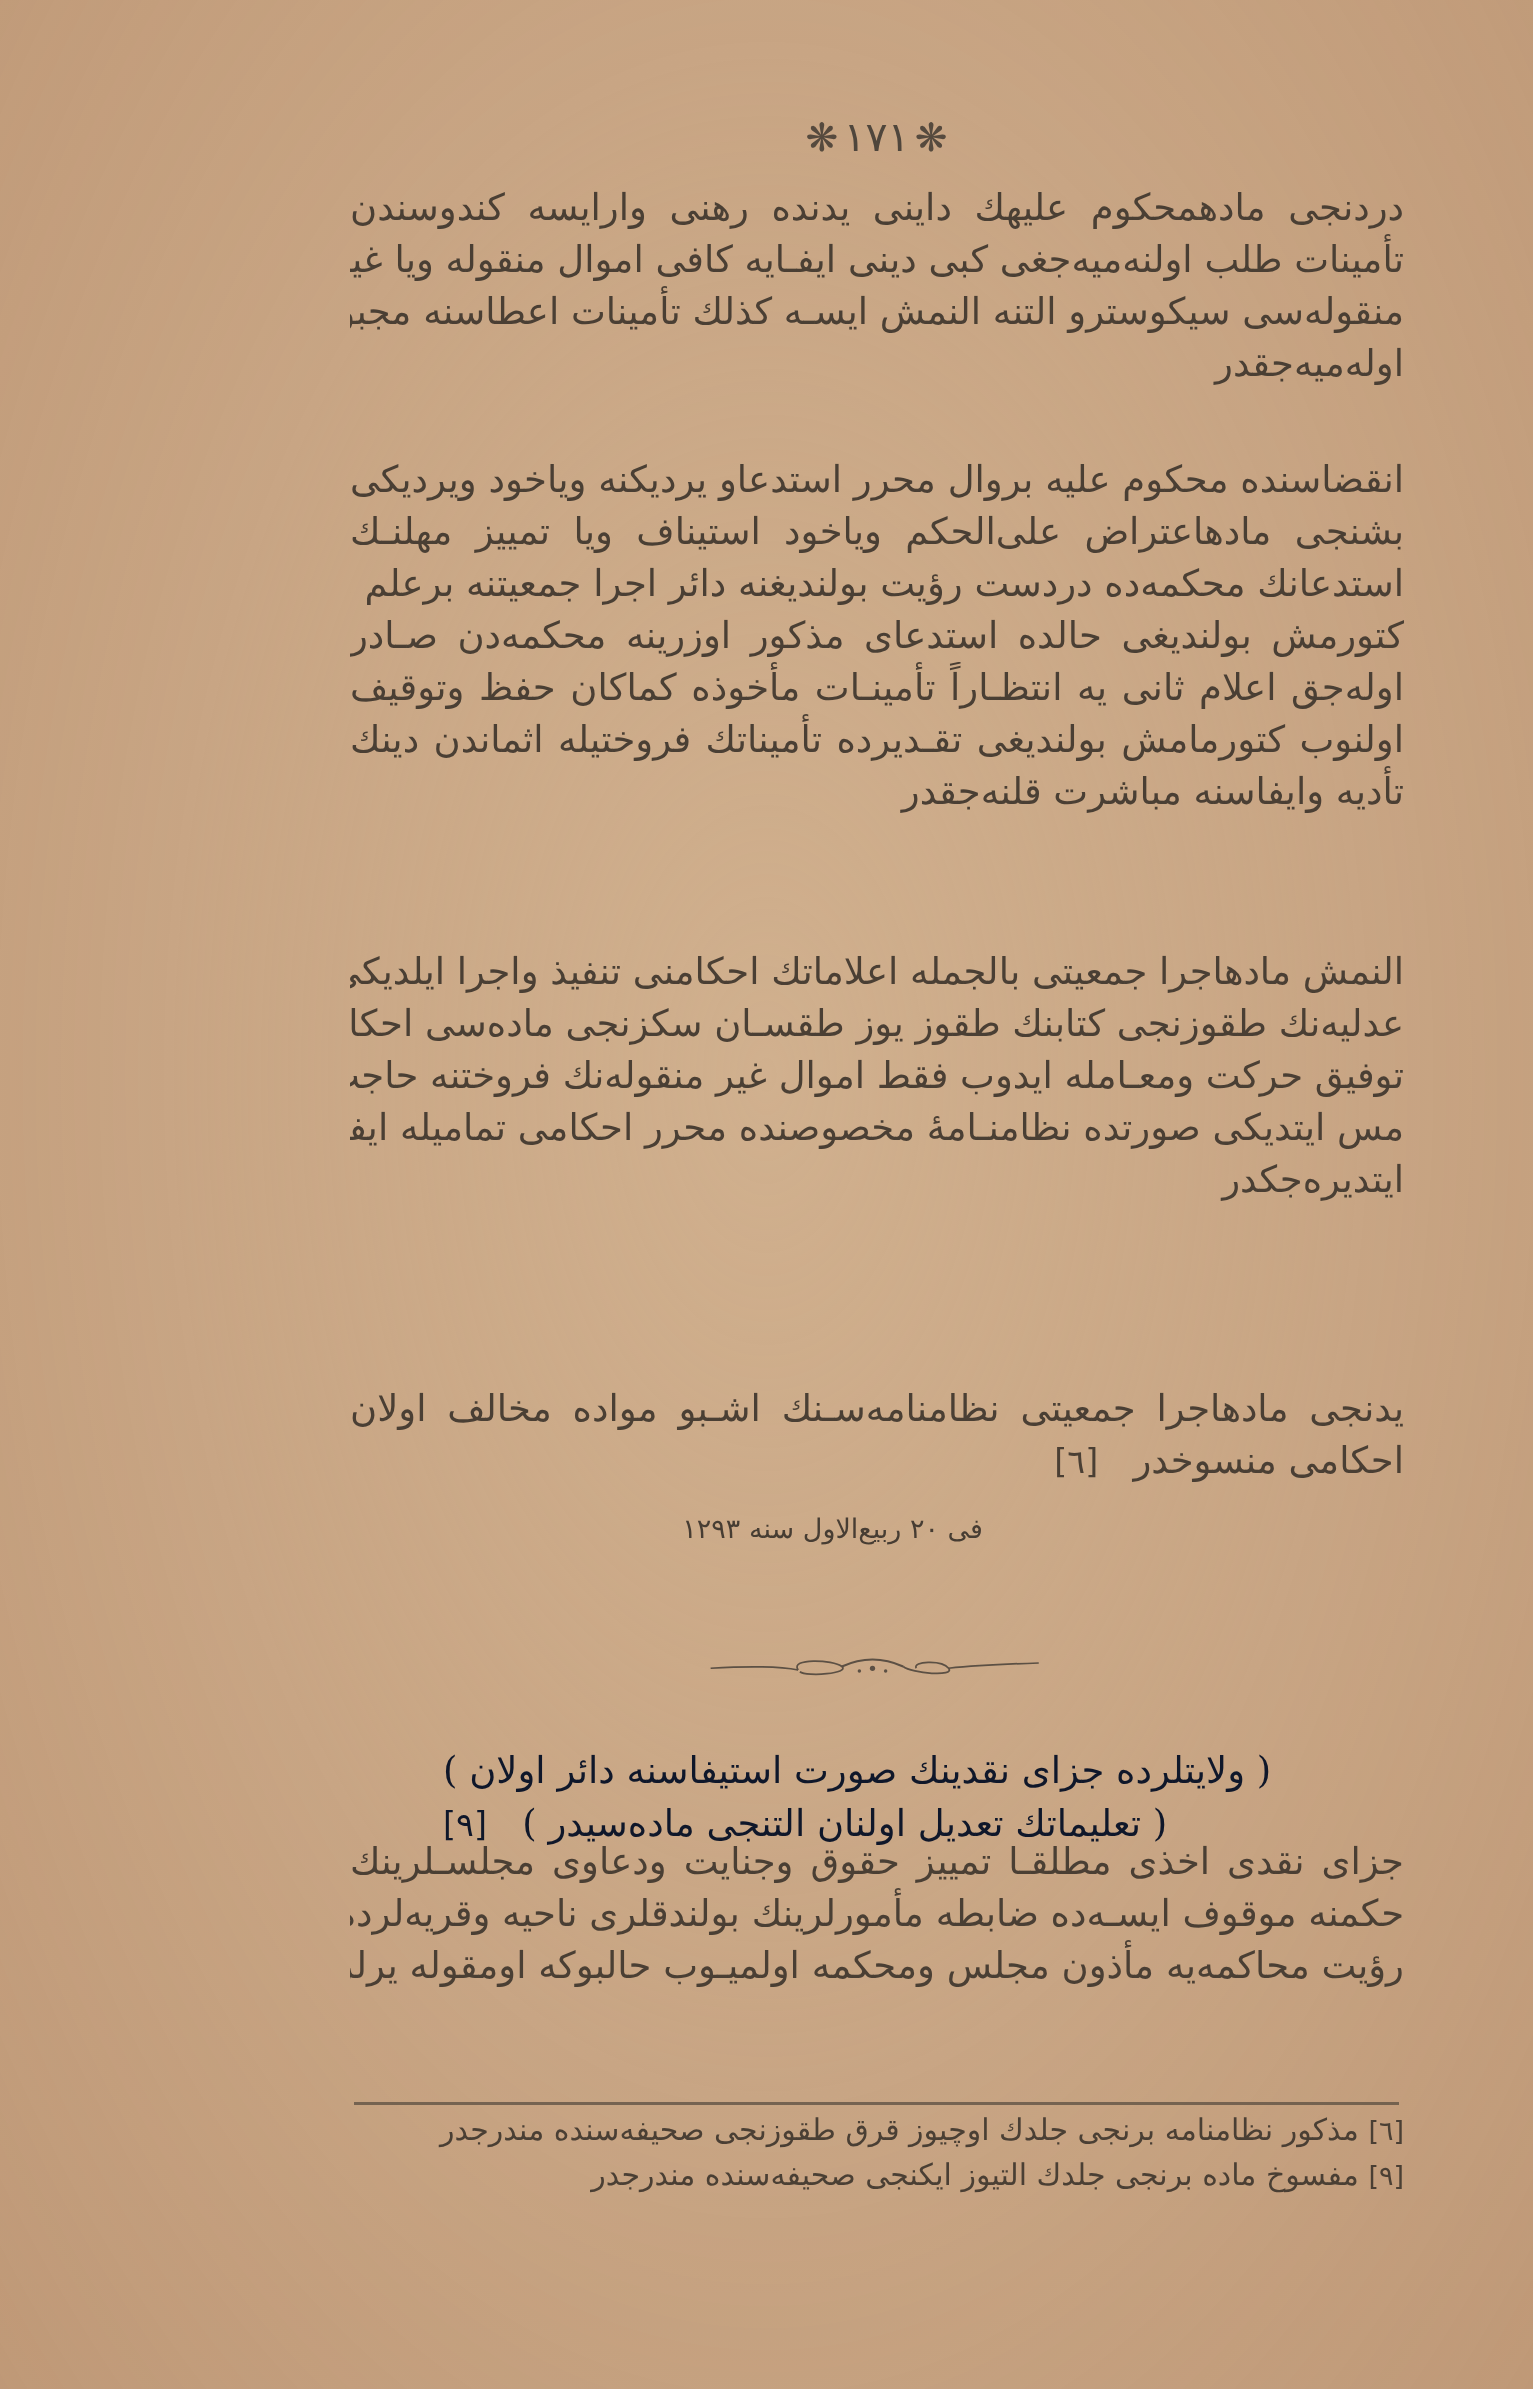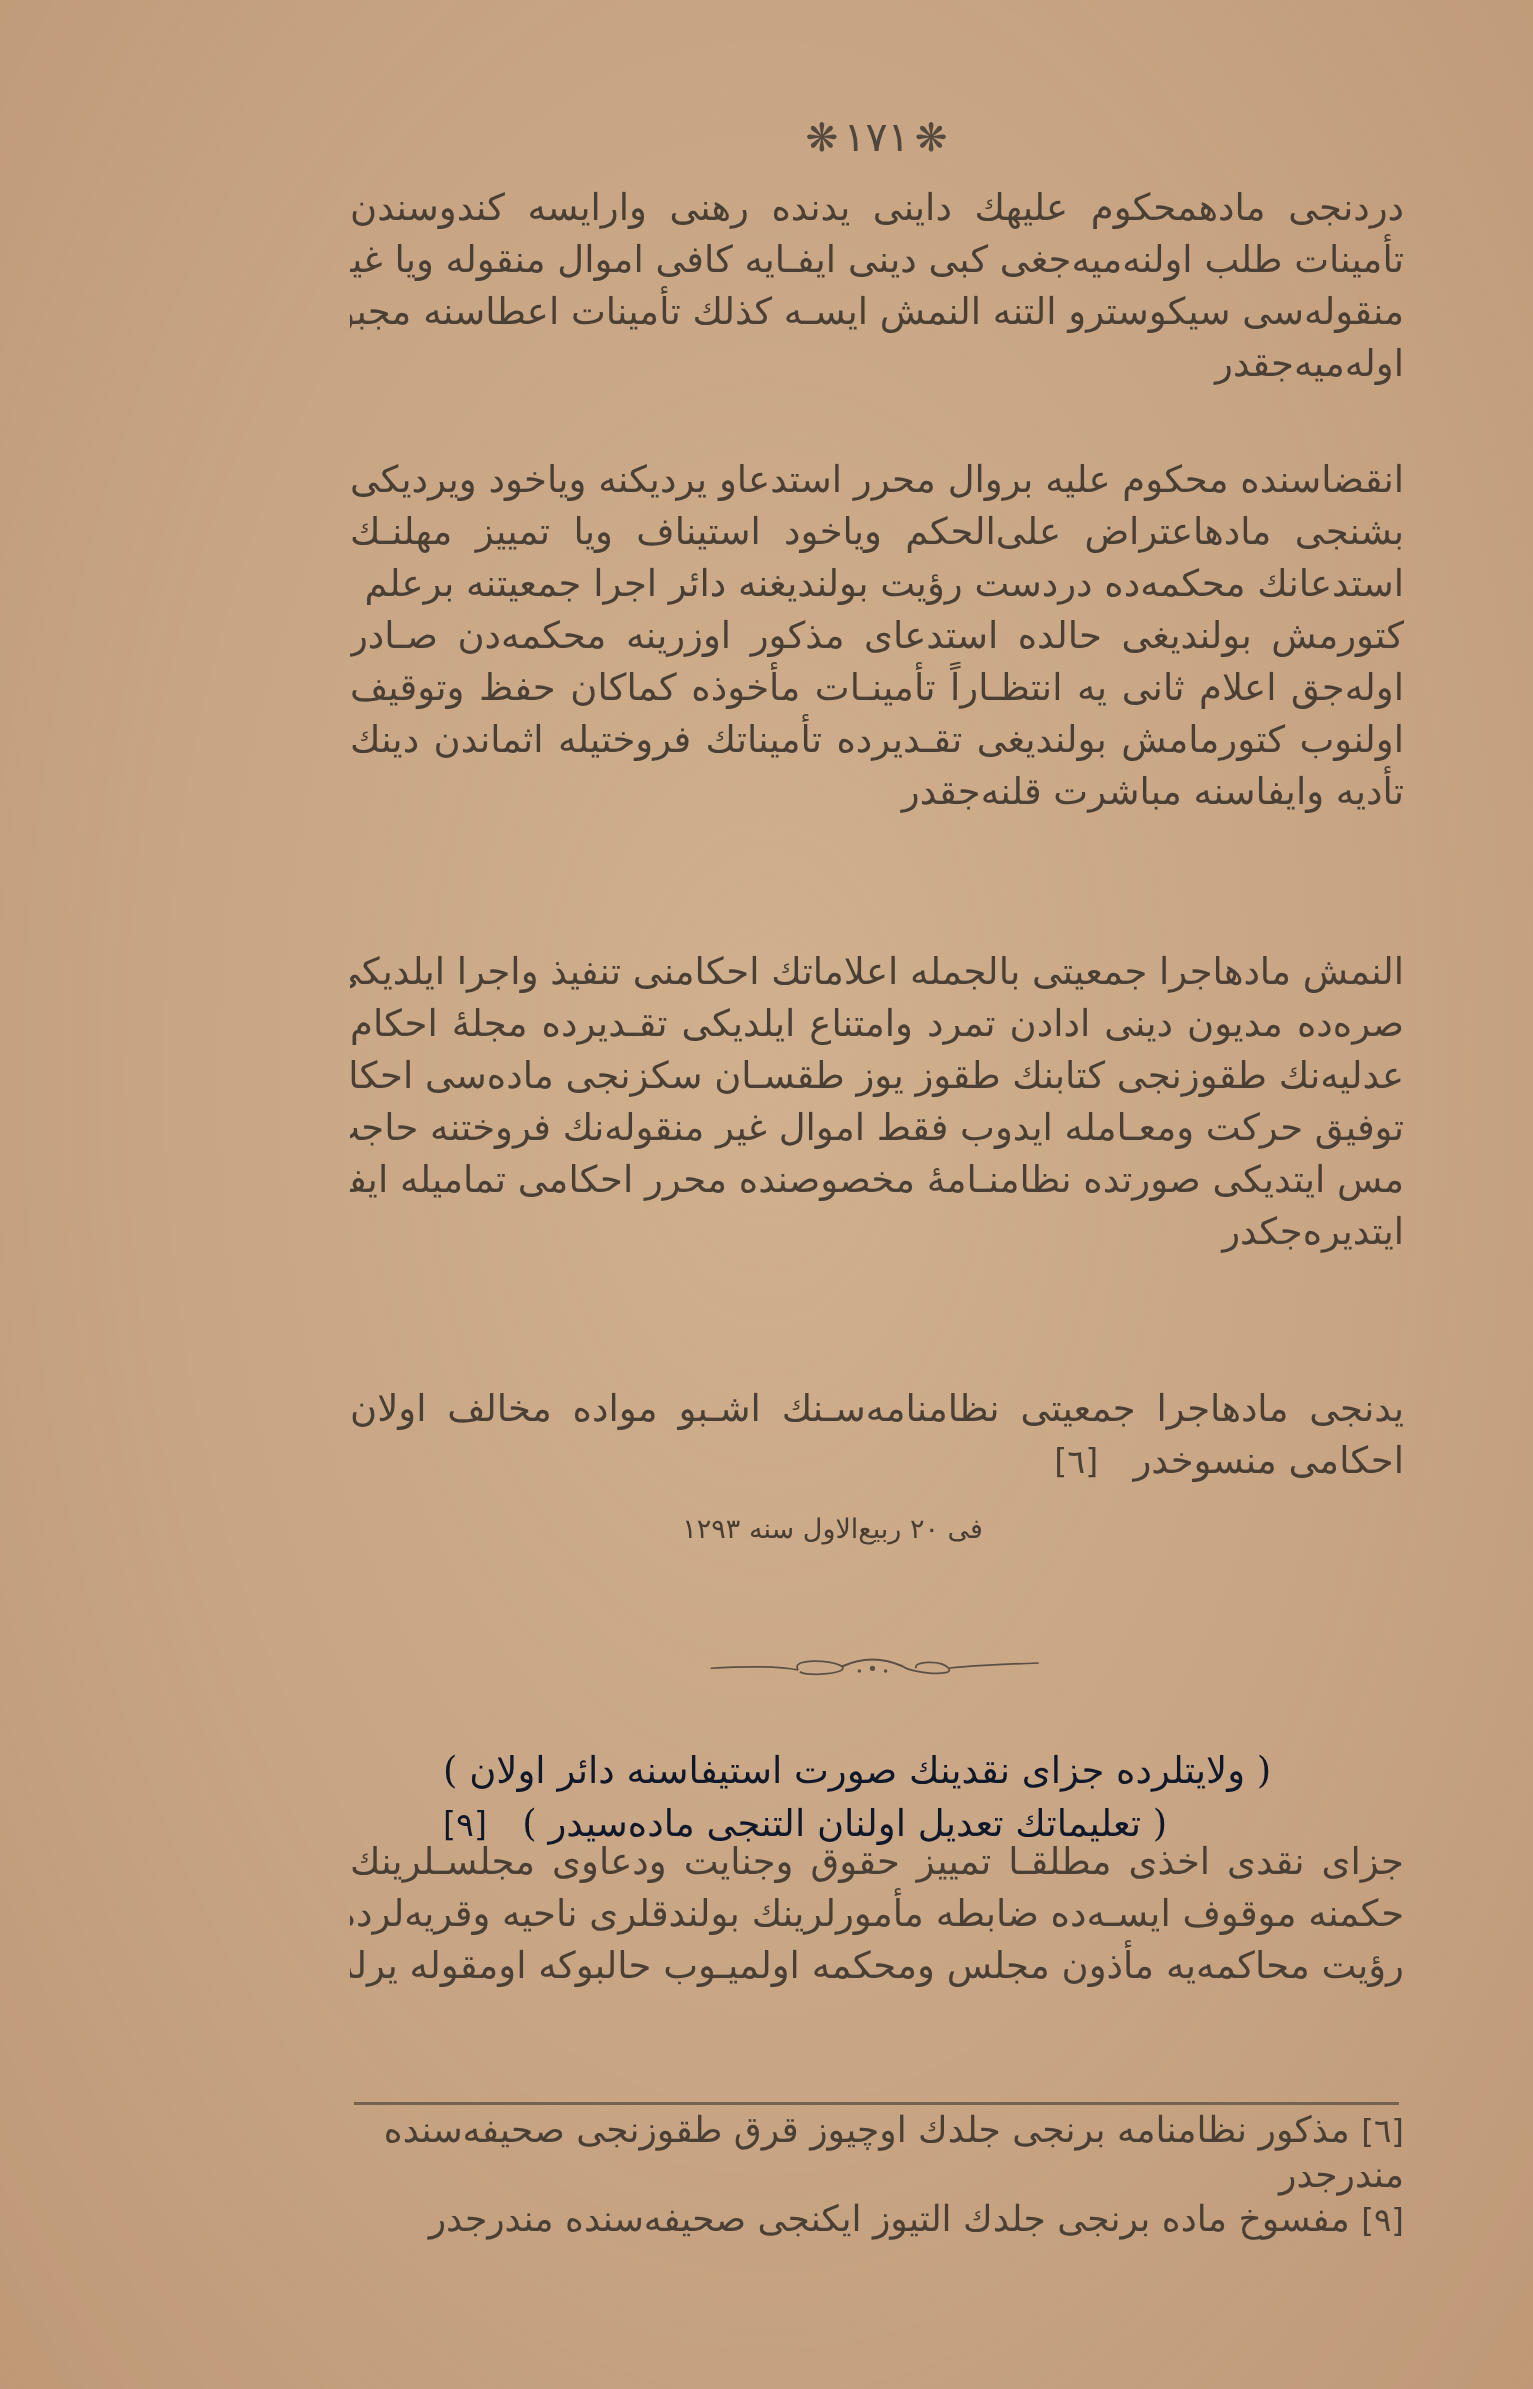--- a/index.html
+++ b/index.html
@@ -91,21 +91,21 @@
       background: #5a4d40;
       opacity: 0.75;
     }
     .footnotes {
       position: absolute;
       left: 372px;
       top: 2108px;
       width: 1032px;
       direction: rtl;
       text-align: right;
-      font-size: 36px;
+      font-size: 30px;
       line-height: 44px;
       color: #4a3f34;
     }
     .fn-ref {
       font-family: "DejaVu Sans", sans-serif;
       font-size: 0.9em;
     }
   </style>
 </head>
 <body>
@@ -126,21 +126,20 @@
   <span class="line"><span class="label">بشنجی ماده</span><span>اعتراض على‌الحكم وياخود استيناف ويا تمييز مهلنـك</span></span>
   <span class="line">استدعانك محكمه‌ده دردست رؤيت بولنديغنه دائر اجرا جمعيتنه برعلم وخبر</span>
   <span class="line">كتورمش بولنديغى حالده استدعاى مذكور اوزرينه محكمه‌دن صـادر</span>
   <span class="line">اوله‌جق اعلام ثانی يه انتظـاراً تأمينـات مأخوذه كماكان حفظ وتوقيف</span>
   <span class="line">اولنوب كتورمامش بولنديغى تقـديرده تأميناتك فروختيله اثماندن دينك</span>
   <span class="line last">تأديه وايفاسنه مباشرت قلنه‌جقدر</span>
 </div>
 
 <div class="article" style="top:946px;">
   <span class="line"><span class="label">النمش ماده</span><span>اجرا جمعيتى بالجمله اعلاماتك احكامنى تنفيذ واجرا ايلديكى</span></span>
-  <span class="line">صره‌ده مديون دينى ادادن تمرد وامتناع ايلديكى تقـديرده مجلهٔ احكام</span>
   <span class="line">عدليه‌نك طقوزنجی كتابنك طقوز يوز طقسـان سكزنجی ماده‌سی احكامنه</span>
   <span class="line">توفيق حركت ومعـامله ايدوب فقط اموال غير منقوله‌نك فروختنه حاجت</span>
   <span class="line">مس ايتديكى صورتده نظامنـامهٔ مخصوصنده محرر احكامى تماميله ايفـا</span>
   <span class="line last">ايتديره‌جكدر</span>
 </div>
 
 <div class="article" style="top:1383px;">
   <span class="line"><span class="label">يدنجی ماده</span><span>اجرا جمعيتى نظامنامه‌سـنك اشـبو مواده مخالف اولان</span></span>
   <span class="line last"><span>احكامى منسوخدر</span>&nbsp;&nbsp;&nbsp;<span class="fn-ref">[٦]</span></span>
 </div>

